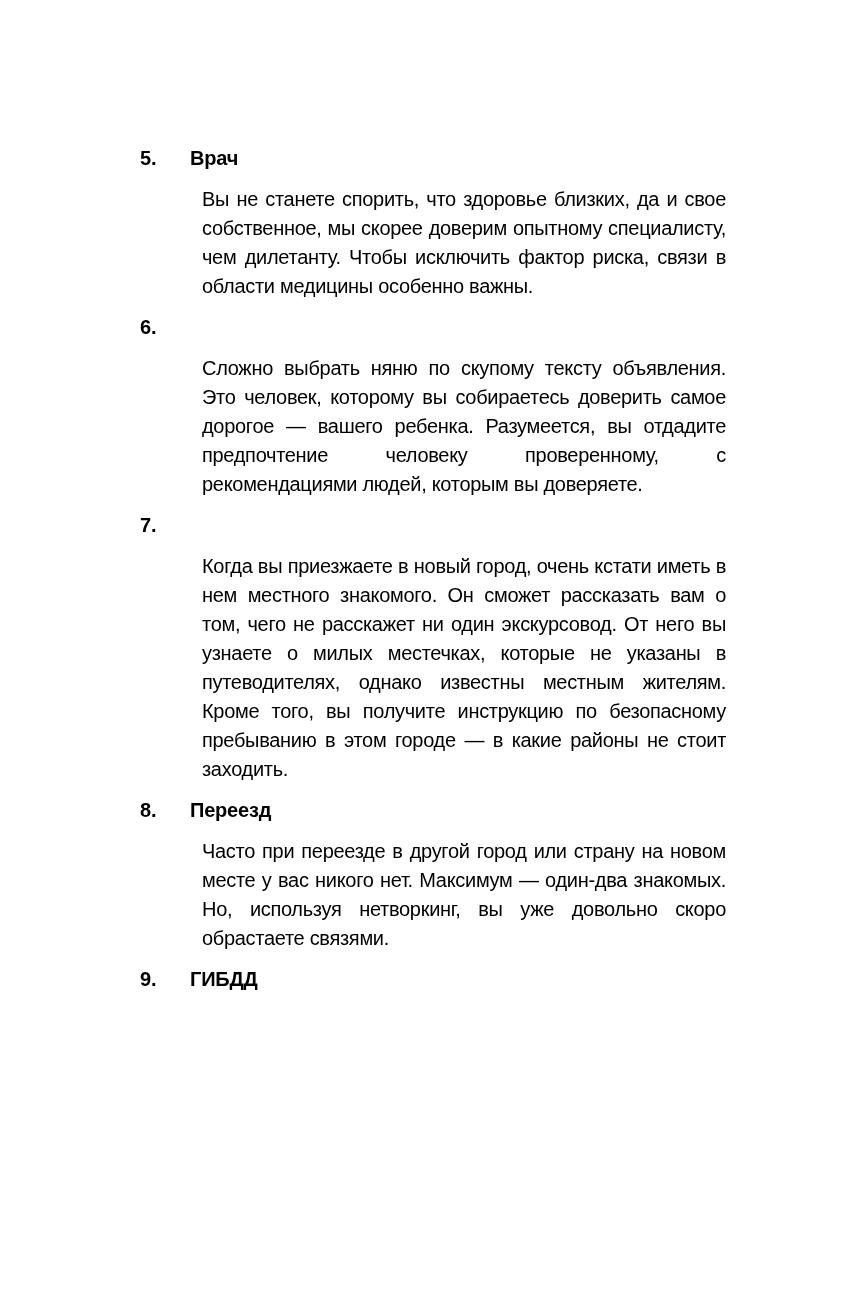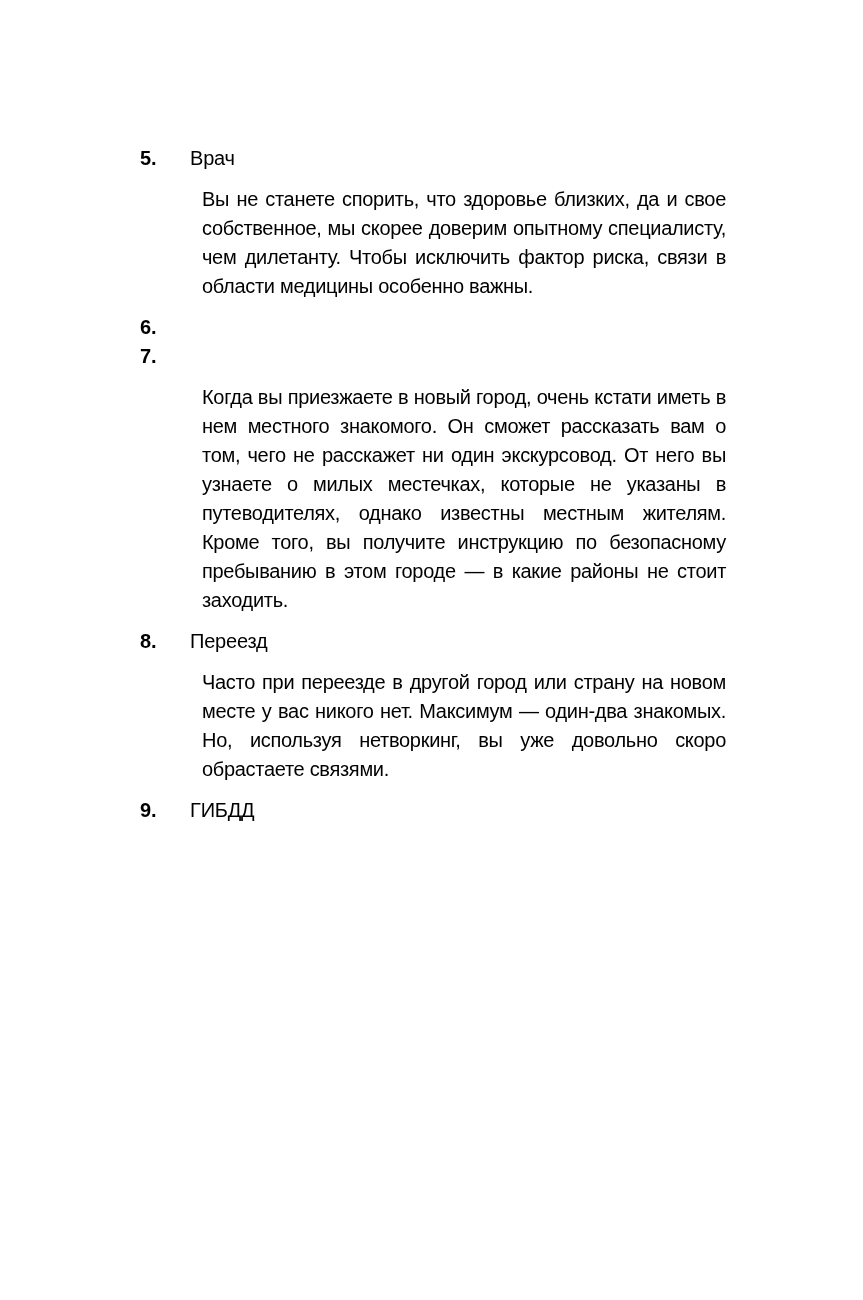--- a/index.html
+++ b/index.html
@@ -40,21 +40,21 @@
     font-weight: bold;
     font-size: 20px;
     line-height: 29px;
     letter-spacing: -0.2px;
   }
   .item-title {
     grid-column: 2;
     grid-row: 1;
     margin: 0;
     font-size: 20px;
-    font-weight: normal;
+    font-weight: bold;
     line-height: 29px;
     letter-spacing: -0.2px;
   }
   .item-body {
     grid-column: 2;
     grid-row: 2;
     margin: 12px;
     font-size: 20px;
     font-weight: normal;
     line-height: 29px;
@@ -71,20 +71,21 @@
   <ol class="numbered-list">
 
     <li class="list-item">
       <span class="item-number">5.</span>
       <h3 class="item-title">Врач</h3>
       <p class="item-body">Вы не станете спорить, что здоровье близких, да и свое соб­ственное, мы скорее доверим опытному специалисту, чем ди­летанту. Чтобы исключить фактор риска, связи в области ме­дицины особенно важны.</p>
     </li>
 
     <li class="list-item">
       <span class="item-number">6.</span>
+      <p class="item-body">Сложно выбрать няню по скупому тексту объявления. Это че­ловек, которому вы собираетесь доверить самое дорогое — вашего ребенка. Разумеется, вы отдадите предпочтение че­ловеку проверенному, с рекомендациями людей, которым вы доверяете.</p>
     </li>
 
     <li class="list-item">
       <span class="item-number">7.</span>
       <p class="item-body">Когда вы приезжаете в новый город, очень кстати иметь в нем местного знакомого. Он сможет рассказать вам о том, чего не расскажет ни один экскурсовод. От него вы узнаете о милых местечках, которые не указаны в путеводителях, однако известны местным жителям. Кроме того, вы получите инструк­цию по безопасному пребыванию в этом городе — в какие районы не стоит заходить.</p>
     </li>
 
     <li class="list-item">
       <span class="item-number">8.</span>
       <h3 class="item-title">Переезд</h3>

